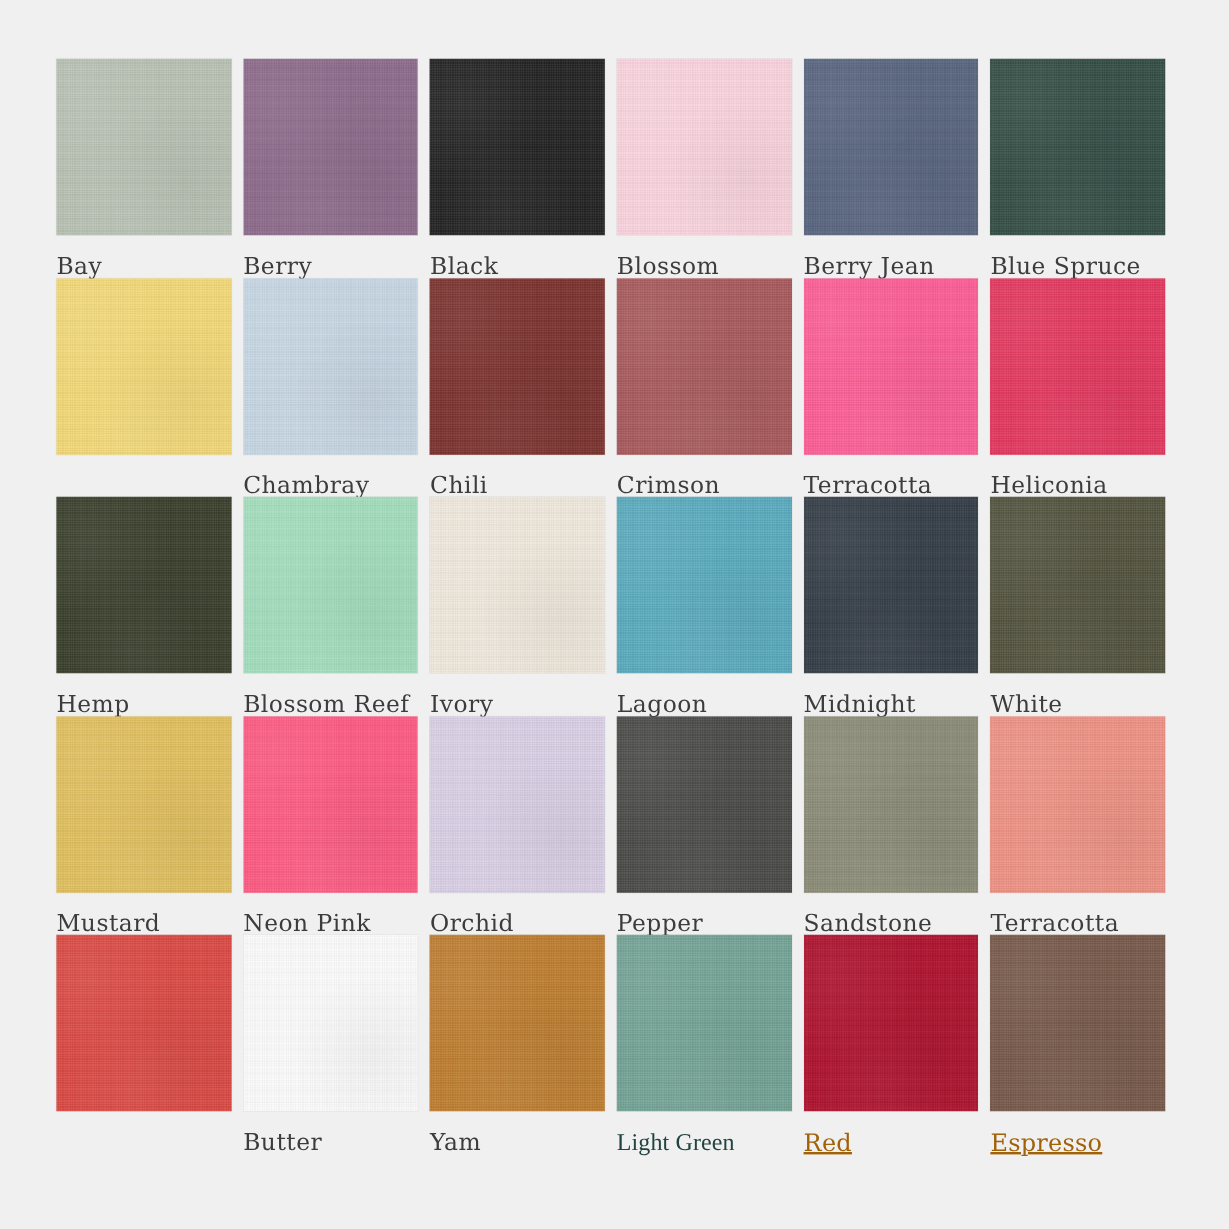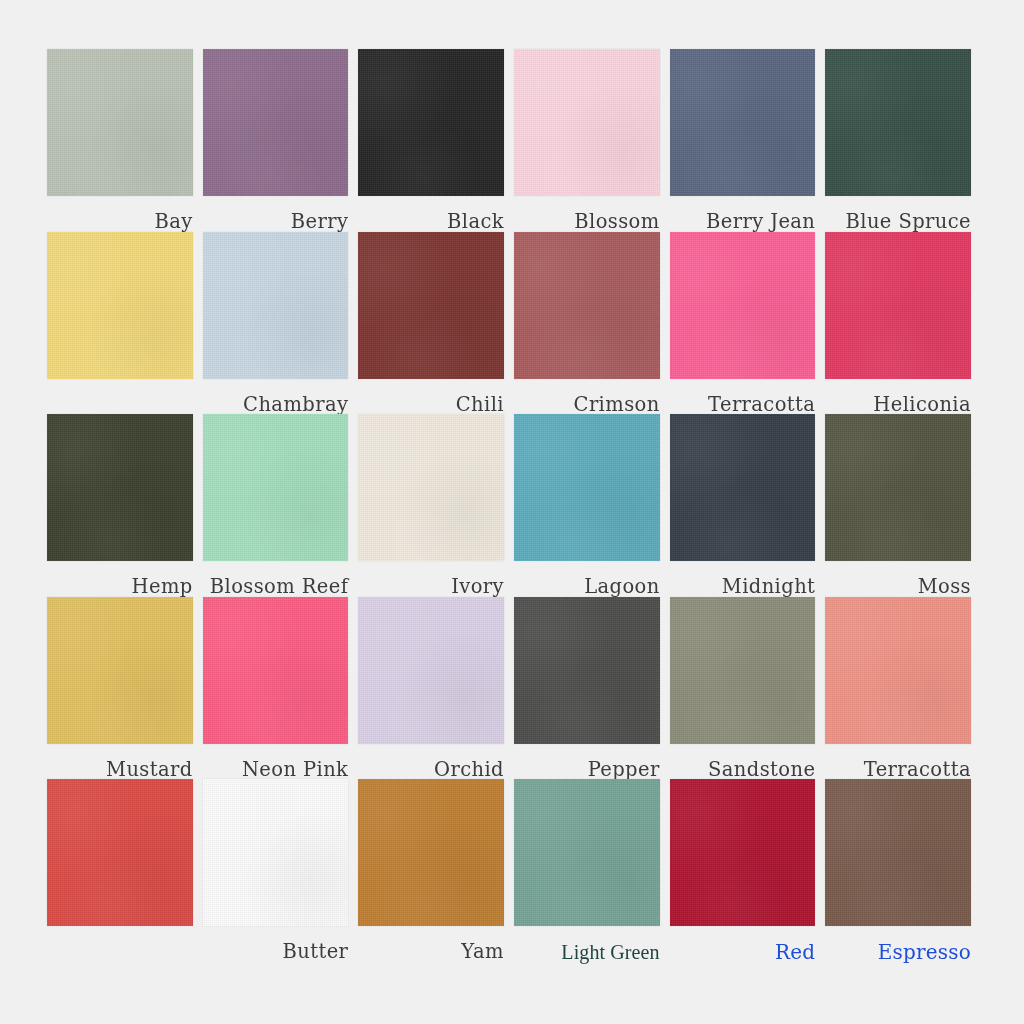--- a/index.html
+++ b/index.html
@@ -56,41 +56,42 @@
     position: absolute;
     inset: 0;
     background-image:
       radial-gradient(circle at 18% 24%, rgba(255,255,255,0.05), rgba(255,255,255,0) 42%),
       radial-gradient(circle at 74% 68%, rgba(0,0,0,0.035), rgba(0,0,0,0) 46%),
       radial-gradient(circle at 44% 86%, rgba(255,255,255,0.035), rgba(255,255,255,0) 38%);
     pointer-events: none;
   }
 
   .swatch-label {
-    text-align: right;
+    text-align: left;
     font-size: 19.5px;
     line-height: 1;
     padding-top: 16px;
     color: #3c3c3c;
     letter-spacing: 0.4px;
     white-space: nowrap;
   }
 
   
   .swatch-label.accent-sans {
     font-family: Liberation Serif, serif;
     color: #20443f;
     font-size: 20px;
     letter-spacing: 0.1px;
   }
   .swatch-label.accent-serif {
     font-family: "DejaVu Serif", serif;
-    color: #1d4ed8;
+    color: #a16207;
     font-size: 20px;
     letter-spacing: 0.2px;
+    text-decoration: underline;
   }
 </style>
 </head>
 <body>
 
 <div id="swatch-grid" style="background: rgb(240, 240, 240); grid-template-columns: repeat(6, 1fr); grid-template-rows: repeat(5, 1fr);">
     <div class="swatch-cell">
       <div class="swatch-chip" style="background: rgb(184, 193, 180);"></div>
       <div class="swatch-label">Bay</div>
     </div>
@@ -152,21 +153,21 @@
     <div class="swatch-cell">
       <div class="swatch-chip" style="background: rgb(90, 171, 189);"></div>
       <div class="swatch-label">Lagoon</div>
     </div>
     <div class="swatch-cell">
       <div class="swatch-chip" style="background: rgb(52, 61, 71);"></div>
       <div class="swatch-label">Midnight</div>
     </div>
     <div class="swatch-cell">
       <div class="swatch-chip" style="background: rgb(83, 83, 63);"></div>
-      <div class="swatch-label">Moss</div>
+      <div class="swatch-label">White</div>
     </div>
     <div class="swatch-cell">
       <div class="swatch-chip" style="background: rgb(224, 191, 95);"></div>
       <div class="swatch-label">Mustard</div>
     </div>
     <div class="swatch-cell">
       <div class="swatch-chip" style="background: rgb(252, 91, 130);"></div>
       <div class="swatch-label">Neon Pink</div>
     </div>
     <div class="swatch-cell">

